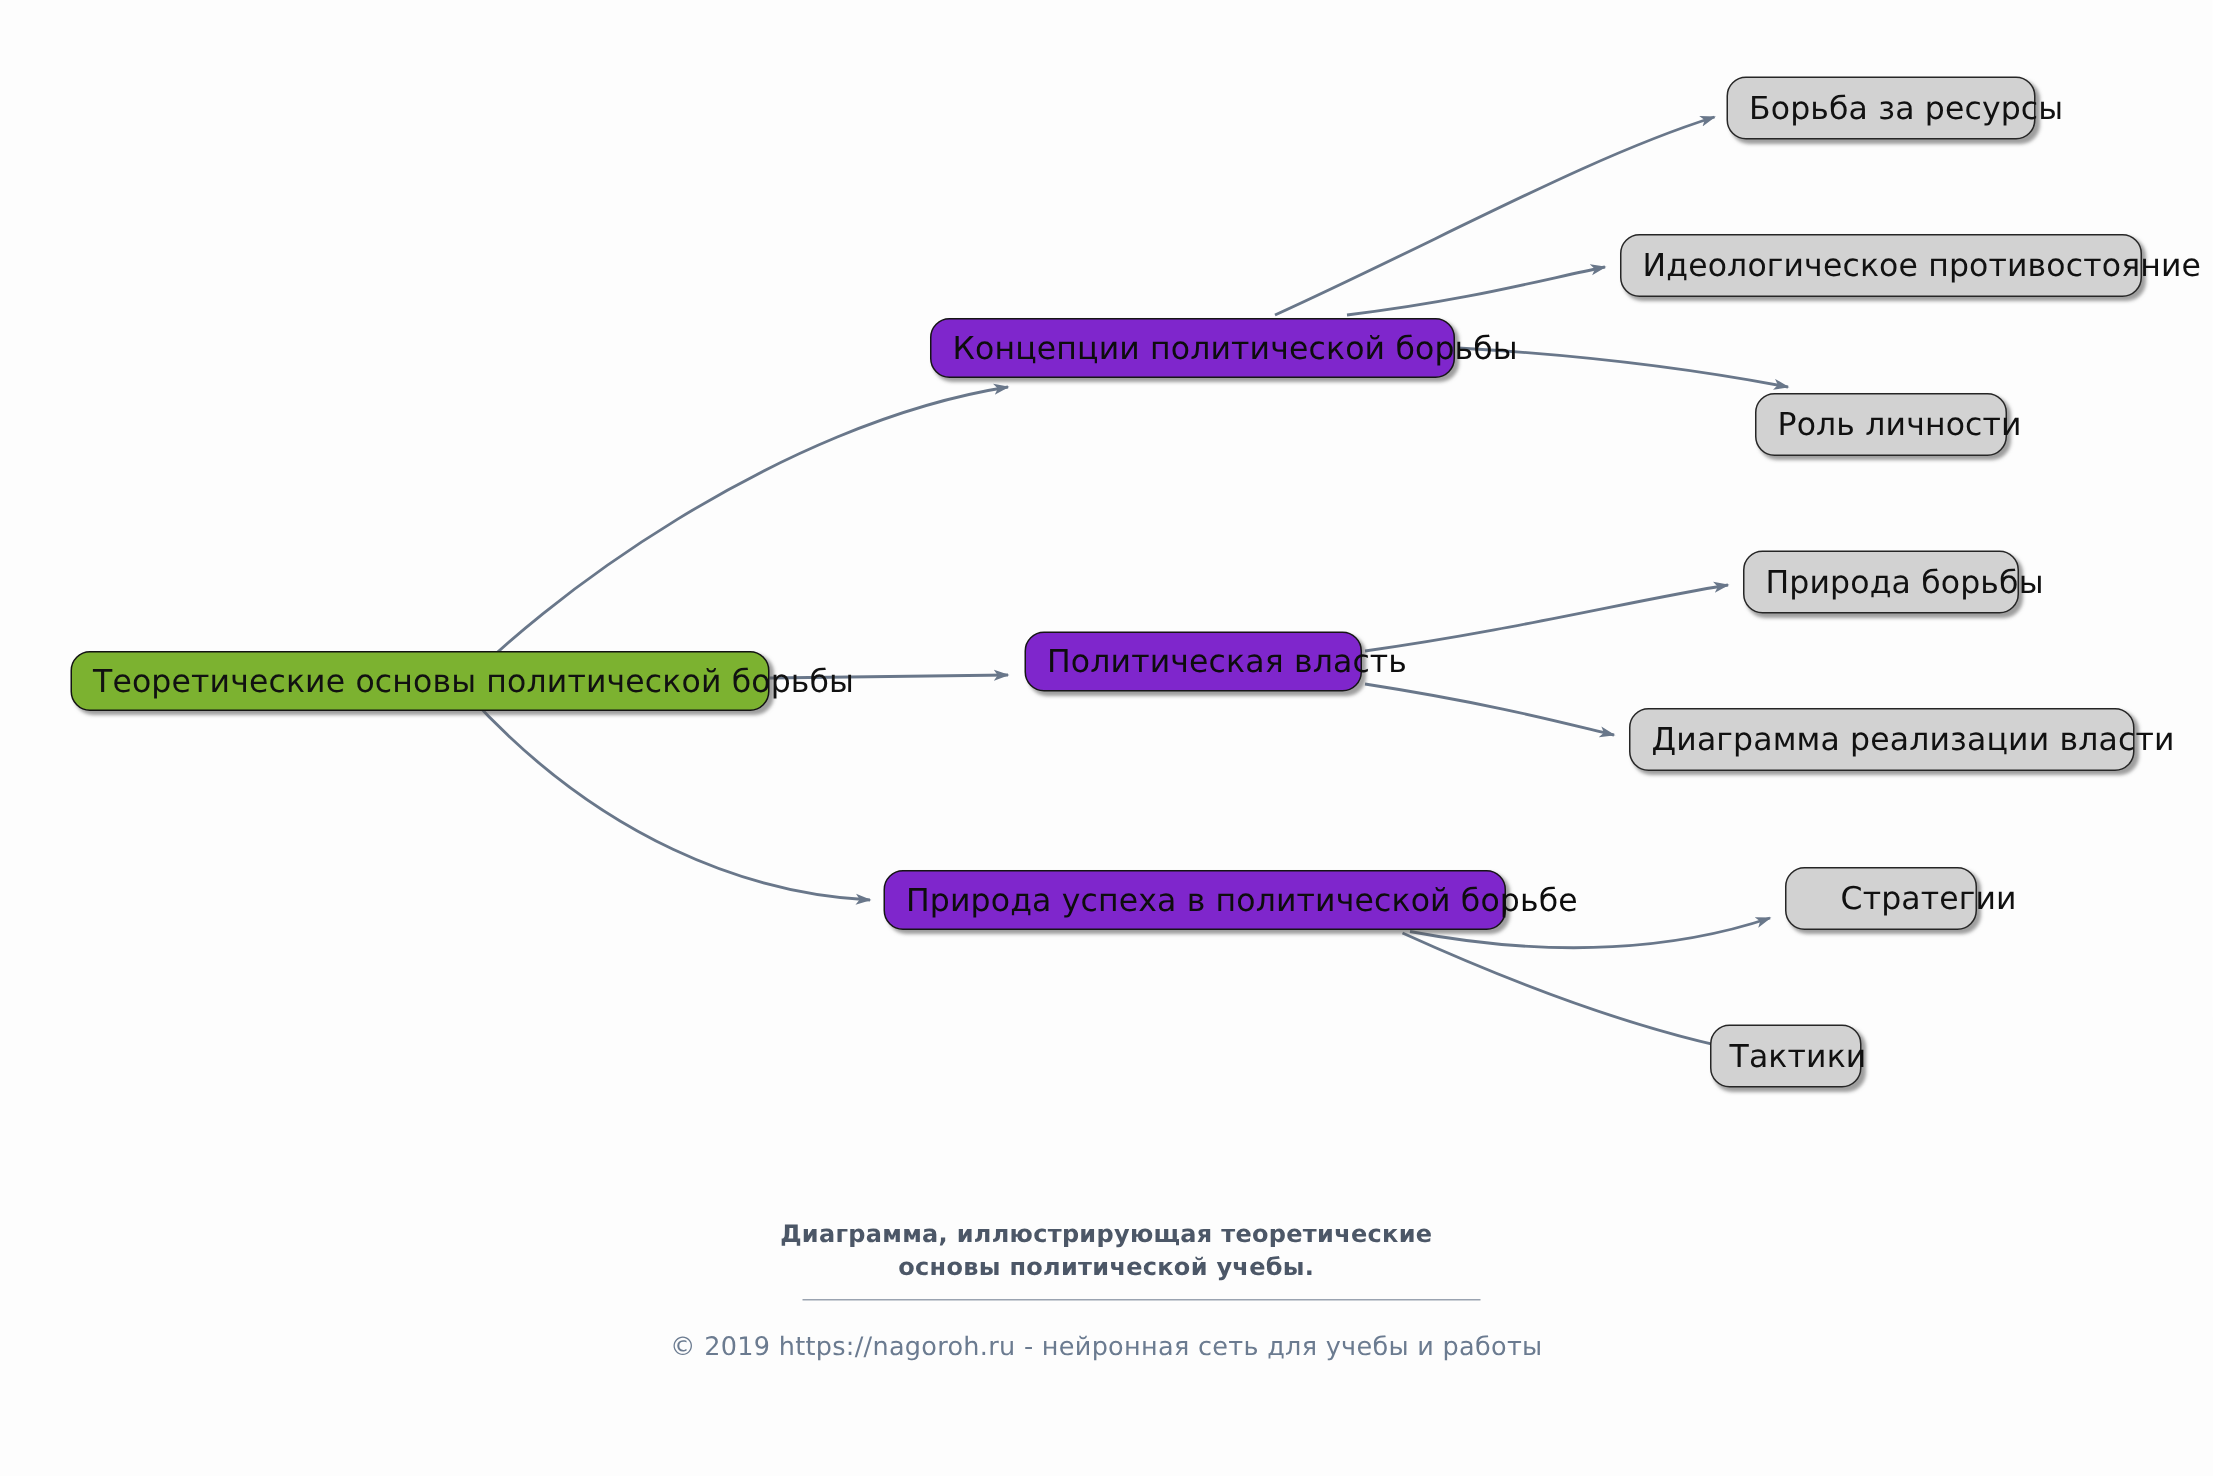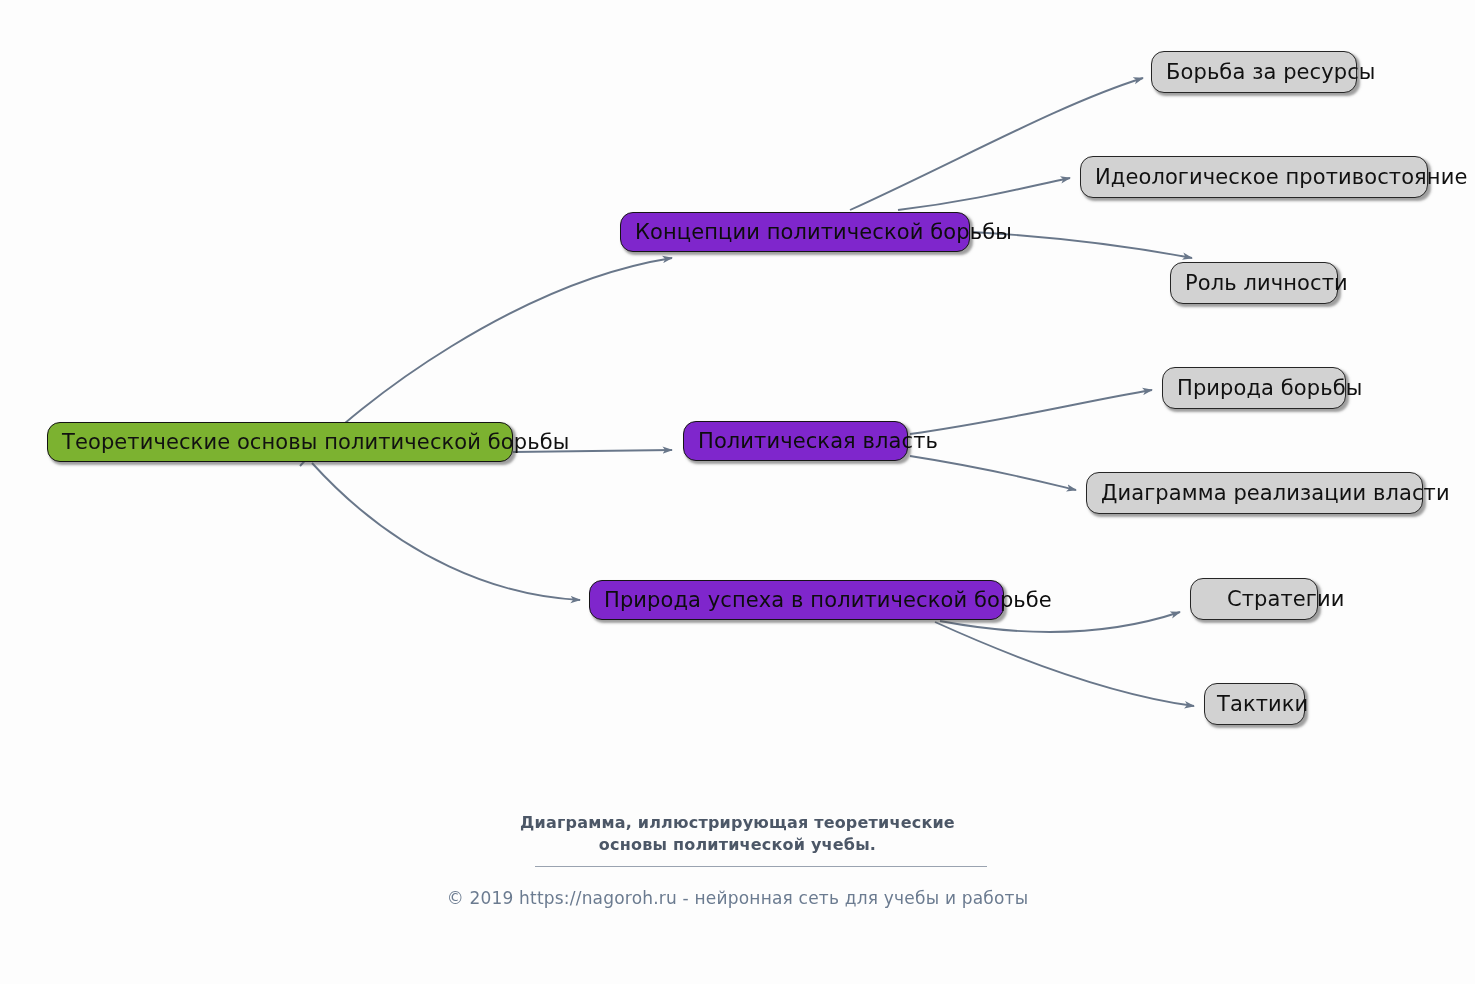--- a/index.html
+++ b/index.html
@@ -48,20 +48,21 @@
     white-space: nowrap;
     padding: 0 14px;
     box-shadow: 2.5px 2.5px 2.5px rgba(80,80,80,0.55);
     letter-spacing: 0.1px;
   }
 
   .node.root {
     background: #7cb230;
     border-color: #131313;
     border-radius: 13px;
+    margin-top: 12px;
   }
 
   .node.branch {
     background: #7f26cc;
     color: #0d0d0d;
     border-color: #151515;
     border-radius: 13px;
   }
 
   .node.leaf {
@@ -147,21 +148,21 @@
       </div>
       <div class="node leaf" style="left: 1162px; top: 367px; width: 184px; height: 42px; background: rgb(210, 210, 210);">
         <span>Природа борьбы</span>
       </div>
       <div class="node leaf" style="left: 1086px; top: 472px; width: 337px; height: 42px; background: rgb(210, 210, 210);">
         <span>Диаграмма реализации власти</span>
       </div>
       <div class="node leaf" style="left: 1190px; top: 578px; width: 128px; height: 42px; background: rgb(210, 210, 210); padding-left: 36px;">
         <span>Стратегии</span>
       </div>
-      <div class="node leaf" style="left: 1204px; top: 683px; width: 101px; height: 42px; background: rgb(210, 210, 210); padding-left: 12px;">
+      <div class="node leaf" style="left: 1140px; top: 683px; width: 101px; height: 42px; background: rgb(210, 210, 210); padding-left: 12px;">
         <span>Тактики</span>
       </div>
     </div>
 
   <div class="caption" style="top:812px;">
     <div>Диаграмма, иллюстрирующая теоретические</div>
     <div>основы политической учебы.</div>
   </div>
 
   <div class="caption-divider" style="left:535px; top:866px; width:452px;"></div>

